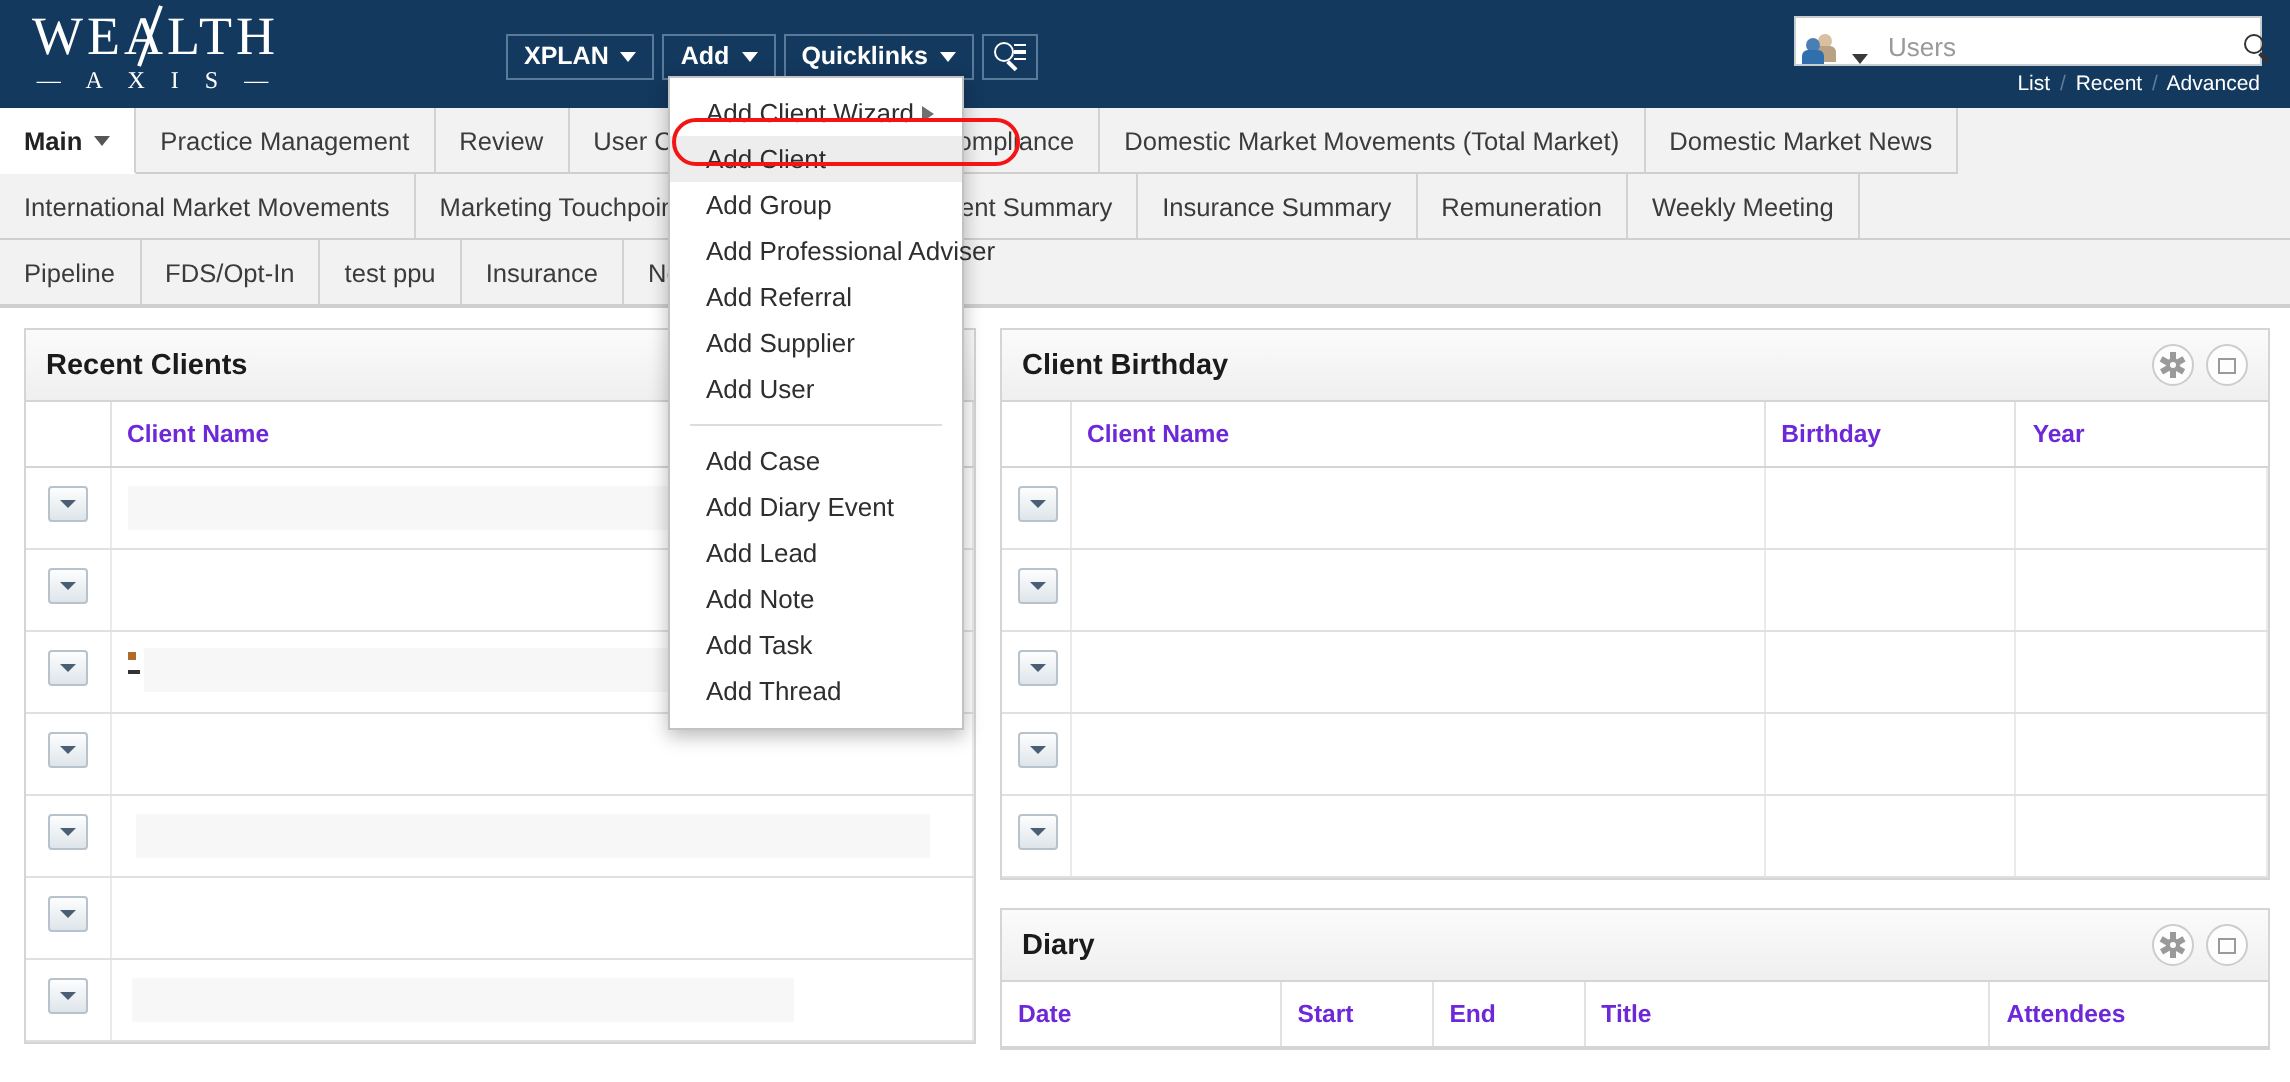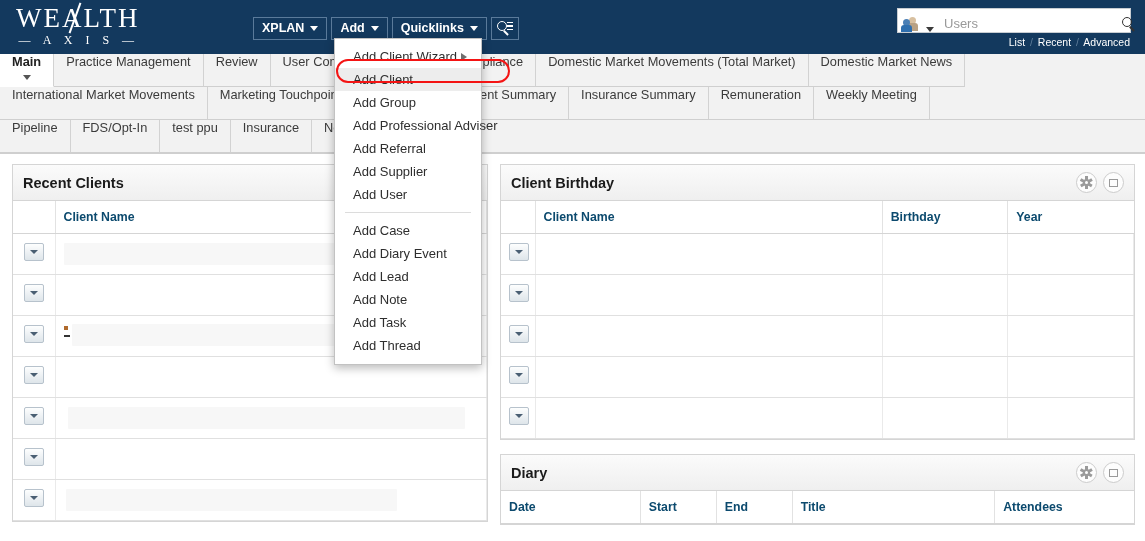--- a/index.html
+++ b/index.html
@@ -82,21 +82,21 @@
   .links a{ color:#fff; text-decoration:none; }
   .links .sep{ color:#5f7d99; padding:0 2px; }
 
   
   .tabwrap{ background:#f2f2f2; border-bottom:1px solid #cfcfcf; }
   .tabrow{ display:flex; height:33px; align-items:stretch; }
   .tabrow + .tabrow{ }
   .tab{
     display:flex; align-items:center; padding:0 12px; font-size:12.8px; color:#3b3b3b;
     background:#f2f2f2; border-right:1px solid #d2d2d2; border-bottom:1px solid #cfcfcf;
-    white-space:nowrap; cursor:pointer;flex-direction:column;
+    white-space:nowrap; cursor:pointer;
   }
   .tab.active{
     background:#ffffff; font-weight:bold; color:#222; border-bottom:1px solid #fff;
     gap:6px;
   }
   .caret-tab{
     width:0;height:0;border-left:4px solid transparent;border-right:4px solid transparent;
     border-top:5px solid #555; display:inline-block;
   }
   .tabfill{ flex:1; background:#f2f2f2; border-bottom:1px solid #cfcfcf; }
@@ -121,21 +121,21 @@
   .gear{ position:relative; width:11px; height:11px; }
   .gear .c{ position:absolute; left:2px; top:2px; width:7px; height:7px; border-radius:50%; background:#9a9a9a; }
   .gear .t{ position:absolute; left:4.2px; top:-1px; width:2.6px; height:13px; background:#9a9a9a; }
   .gear .t.b{ transform:rotate(60deg); }
   .gear .t.c3{ transform:rotate(120deg); }
   .gear .hole{ position:absolute; left:4px; top:4px; width:3px; height:3px; border-radius:50%; background:#fdfdfd; z-index:2; }
   .sq{ width:9px; height:8px; border:1.6px solid #9a9a9a; }
 
   table.grid{ width:100%; border-collapse:collapse; table-layout:fixed; }
   table.grid th{
-    font-size:12.3px; font-weight:bold; color:#0c4a6e; text-align:left;
+    font-size:12.3px; font-weight:bold; color:#6d28d9; text-align:left;
     padding:9px 8px; border-bottom:1px solid #d5d5d5; border-right:1px solid #e2e2e2;
     background:#fff;
   }
   table.grid td{
     height:41px; border-bottom:1px solid #e0e0e0; border-right:1px solid #eaeaea;
     background:#fff; padding:0 8px;
   }
   td.handle, th.handle{ width:42px; border-right:1px solid #e0e0e0; background:#fcfcfc; text-align:center; padding:0; }
   .rowbtn{
     width:20px; height:18px; display:inline-block; border:1px solid #b7c2cc;

